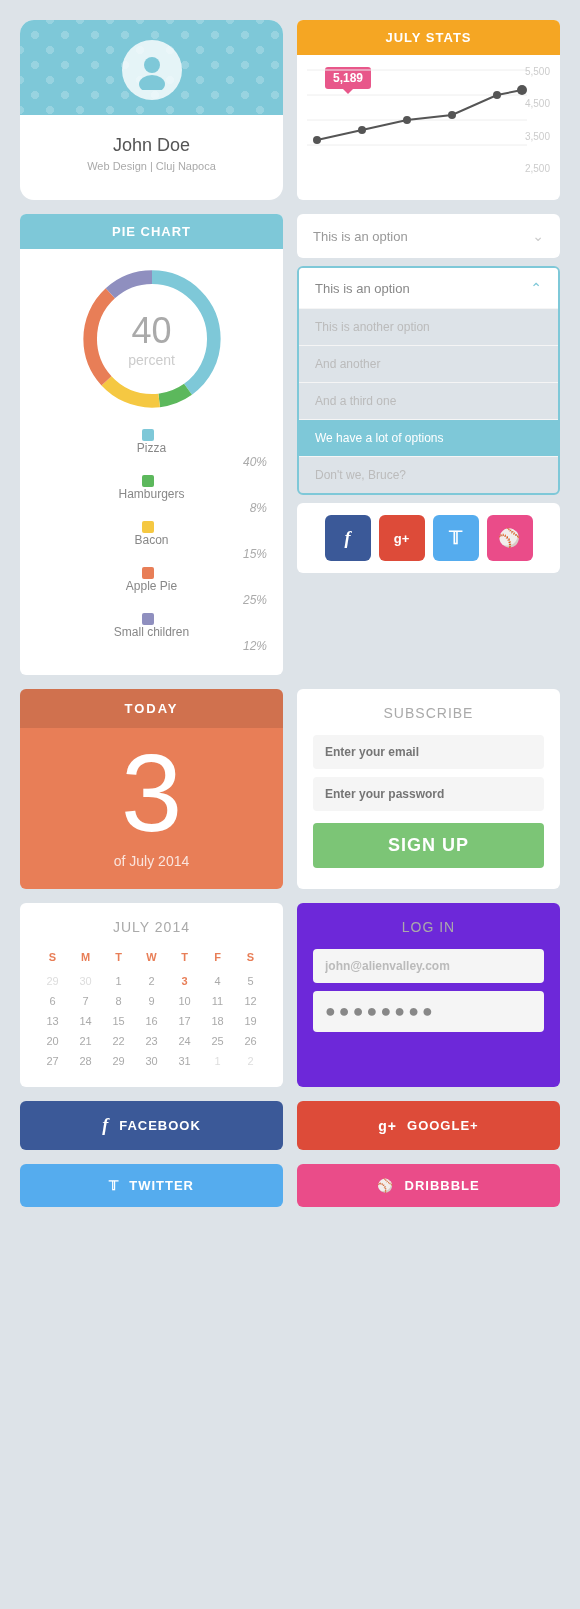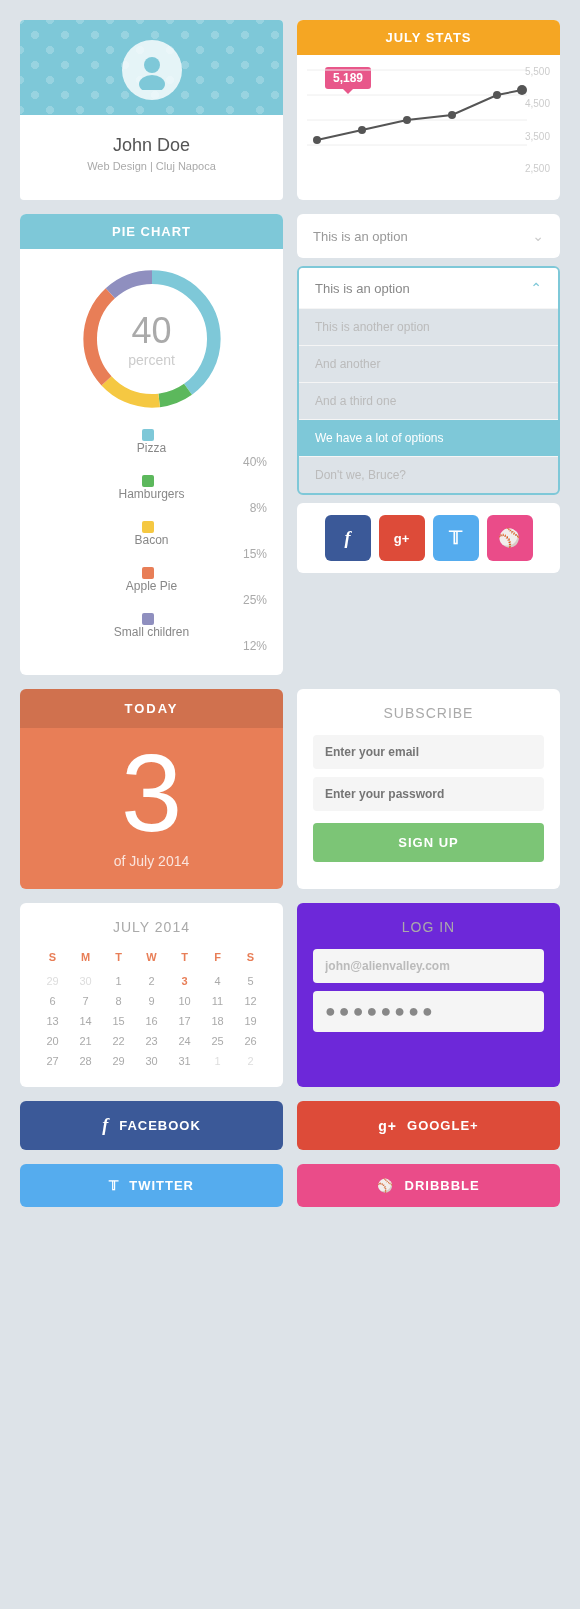--- a/index.html
+++ b/index.html
@@ -10,21 +10,21 @@
       padding: 20px;
     }
     .grid {
       display: grid;
       grid-template-columns: 1fr 1fr;
       gap: 14px;
     }
     
     .profile-card {
       background: white;
-      border-radius: 4px;
+      border-radius: 14px;
       overflow: hidden;
       text-align: center;
     }
     .profile-header {
       background: #7ec8d8;
       background-image: radial-gradient(circle, rgba(255,255,255,0.2) 20%, transparent 20%),
                         radial-gradient(circle, rgba(255,255,255,0.2) 20%, transparent 20%);
       background-size: 30px 30px;
       background-position: 0 0, 15px 15px;
       padding: 20px 0 15px;
@@ -115,20 +115,21 @@
     .legend-dot {
       width: 12px;
       height: 12px;
       border-radius: 2px;
       margin-right: 8px;
       flex-shrink: 0;
     }
     .legend-pct {
       margin-left: auto;
       color: #aaa;
+      font-style: italic;
     }
 
     
     .stats-card {
       background: white;
       border-radius: 6px;
       overflow: hidden;
     }
     .card-header-orange {
       background: #f5a623;
@@ -301,21 +302,21 @@
       outline: none;
       font-weight: bold;
     }
     .btn-green {
       width: 100%;
       background: #7cc576;
       color: white;
       border: none;
       border-radius: 4px;
       padding: 12px;
-      font-size: 13px;
+      font-size: 18px;
       font-weight: 600;
       letter-spacing: 1px;
       cursor: pointer;
       margin-top: 4px;
     }
     .btn-blue {
       width: 100%;
       background: #7ec8d8;
       color: white;
       border: none;

